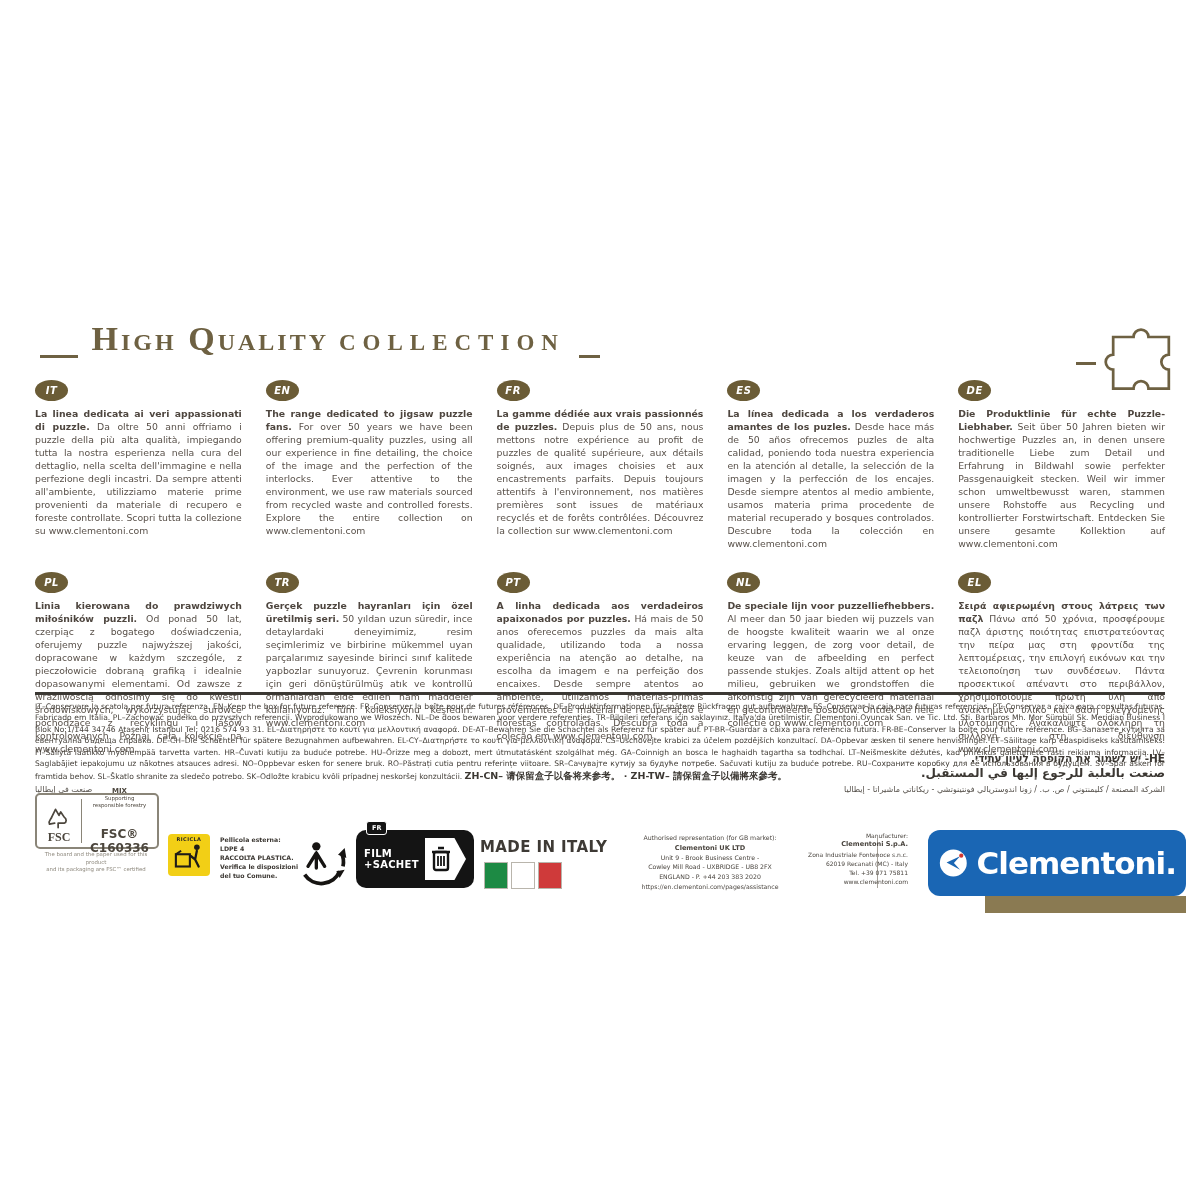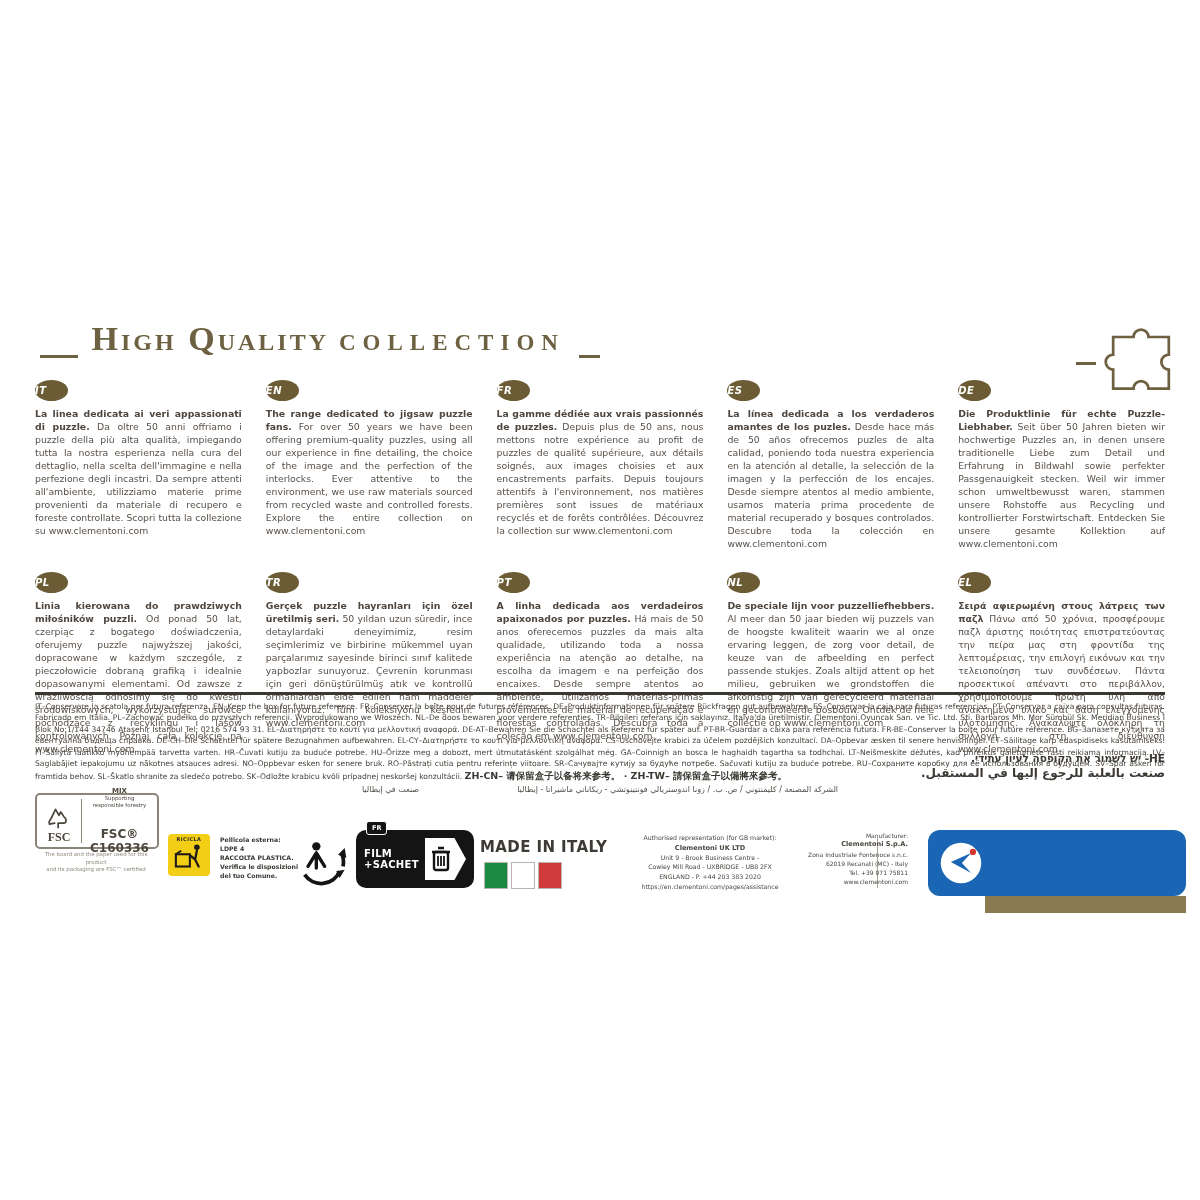--- a/index.html
+++ b/index.html
@@ -17,33 +17,33 @@
   .title-caps{font-size:23px;font-weight:600;letter-spacing:7px;margin-left:10px;}
   .puzzle-wrap{left:1076px;top:318px;display:flex;align-items:center;gap:6px;}
   .rule-icon{width:20px;height:3px;background:#6e6142;margin-top:14px;}
 
   
   .lang-grid{left:35px;top:380px;width:1130px;display:grid;
              grid-template-columns:repeat(5,1fr);column-gap:24px;row-gap:22px;}
   .lang-cell{font-size:9.3px;line-height:1.4;color:#585049;text-align:justify;}
   .lang-badge{display:inline-block;width:33px;height:21px;border-radius:50%;
               background:#6b5c36;color:#fff;font-style:italic;font-weight:bold;
-              font-size:10px;text-align:left;line-height:21px;letter-spacing:.5px;
+              font-size:10px;text-align:center;line-height:21px;letter-spacing:.5px;
               margin-bottom:6px;}
   .lang-lead{font-weight:bold;color:#4e463f;}
 
   
   .divider{left:35px;top:692px;width:1130px;height:3px;background:#3b3833;}
   .fineprint{left:35px;top:701px;width:1130px;font-size:7.6px;line-height:1.5;
              color:#45403a;text-align:justify;}
   .zh{font-size:9.5px;font-weight:bold;white-space:nowrap;color:#3c3833;margin-top:36px;}
   .rtl-line{left:35px;width:1130px;text-align:right;direction:rtl;color:#3c3833;}
   .he-line{top:752px;font-size:10.5px;font-weight:bold;}
   .ar-line{top:766px;font-size:12px;font-weight:bold;}
-  .ar-company-row{left:35px;top:785px;width:1130px;display:flex;justify-content:center;
+  .ar-company-row{left:35px;top:785px;width:1130px;display:flex;justify-content:space-between;
                   gap:98px;direction:ltr;}
   .ar-company-row span{direction:rtl;font-size:8px;color:#55504a;}
 
   
   .fsc-box{left:35px;top:793px;width:120px;height:52px;border:2px solid #8a8578;
            border-radius:5px;background:#fff;display:flex;align-items:center;}
   .fsc-left{width:44px;text-align:center;border-right:1.5px solid #8a8578;height:44px;
             display:flex;flex-direction:column;justify-content:flex-end;align-items:center;}
   .fsc-acronym{font-family:"Liberation Serif",serif;font-weight:bold;font-size:12px;color:#4c463d;line-height:1;}
   .fsc-right{flex:1;text-align:center;color:#4c463d;padding:2px 2px;}
@@ -265,14 +265,15 @@
   <div>Tel. +39 071 75811</div>
   <div>www.clementoni.com</div>
 </div>
 
 <div class="abs clem-logo">
   <svg width="46" height="46" viewBox="0 0 50 50">
     <circle cx="25" cy="25" r="22" fill="#ffffff"></circle>
     <path d="M36,14 L14,24 L36,36 L26,25 Z" fill="#1a66b4"></path>
     <circle cx="38" cy="13" r="3.4" fill="#d2372f"></circle>
   </svg>
+  <div class="clem-text">Clementoni.</div>
 </div>
 <div class="abs gold-bar"></div>
 
 </body></html>

